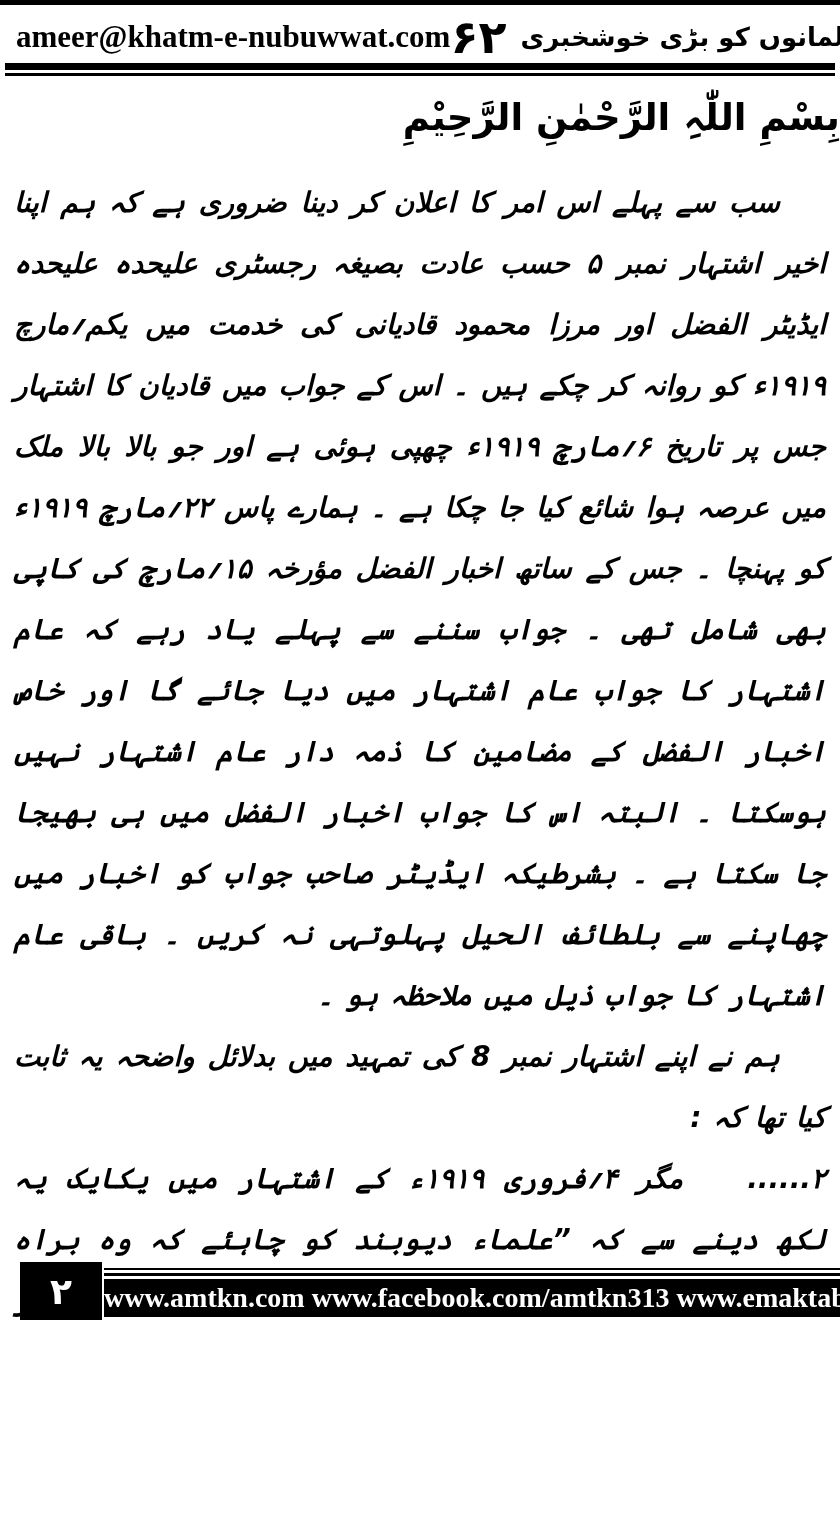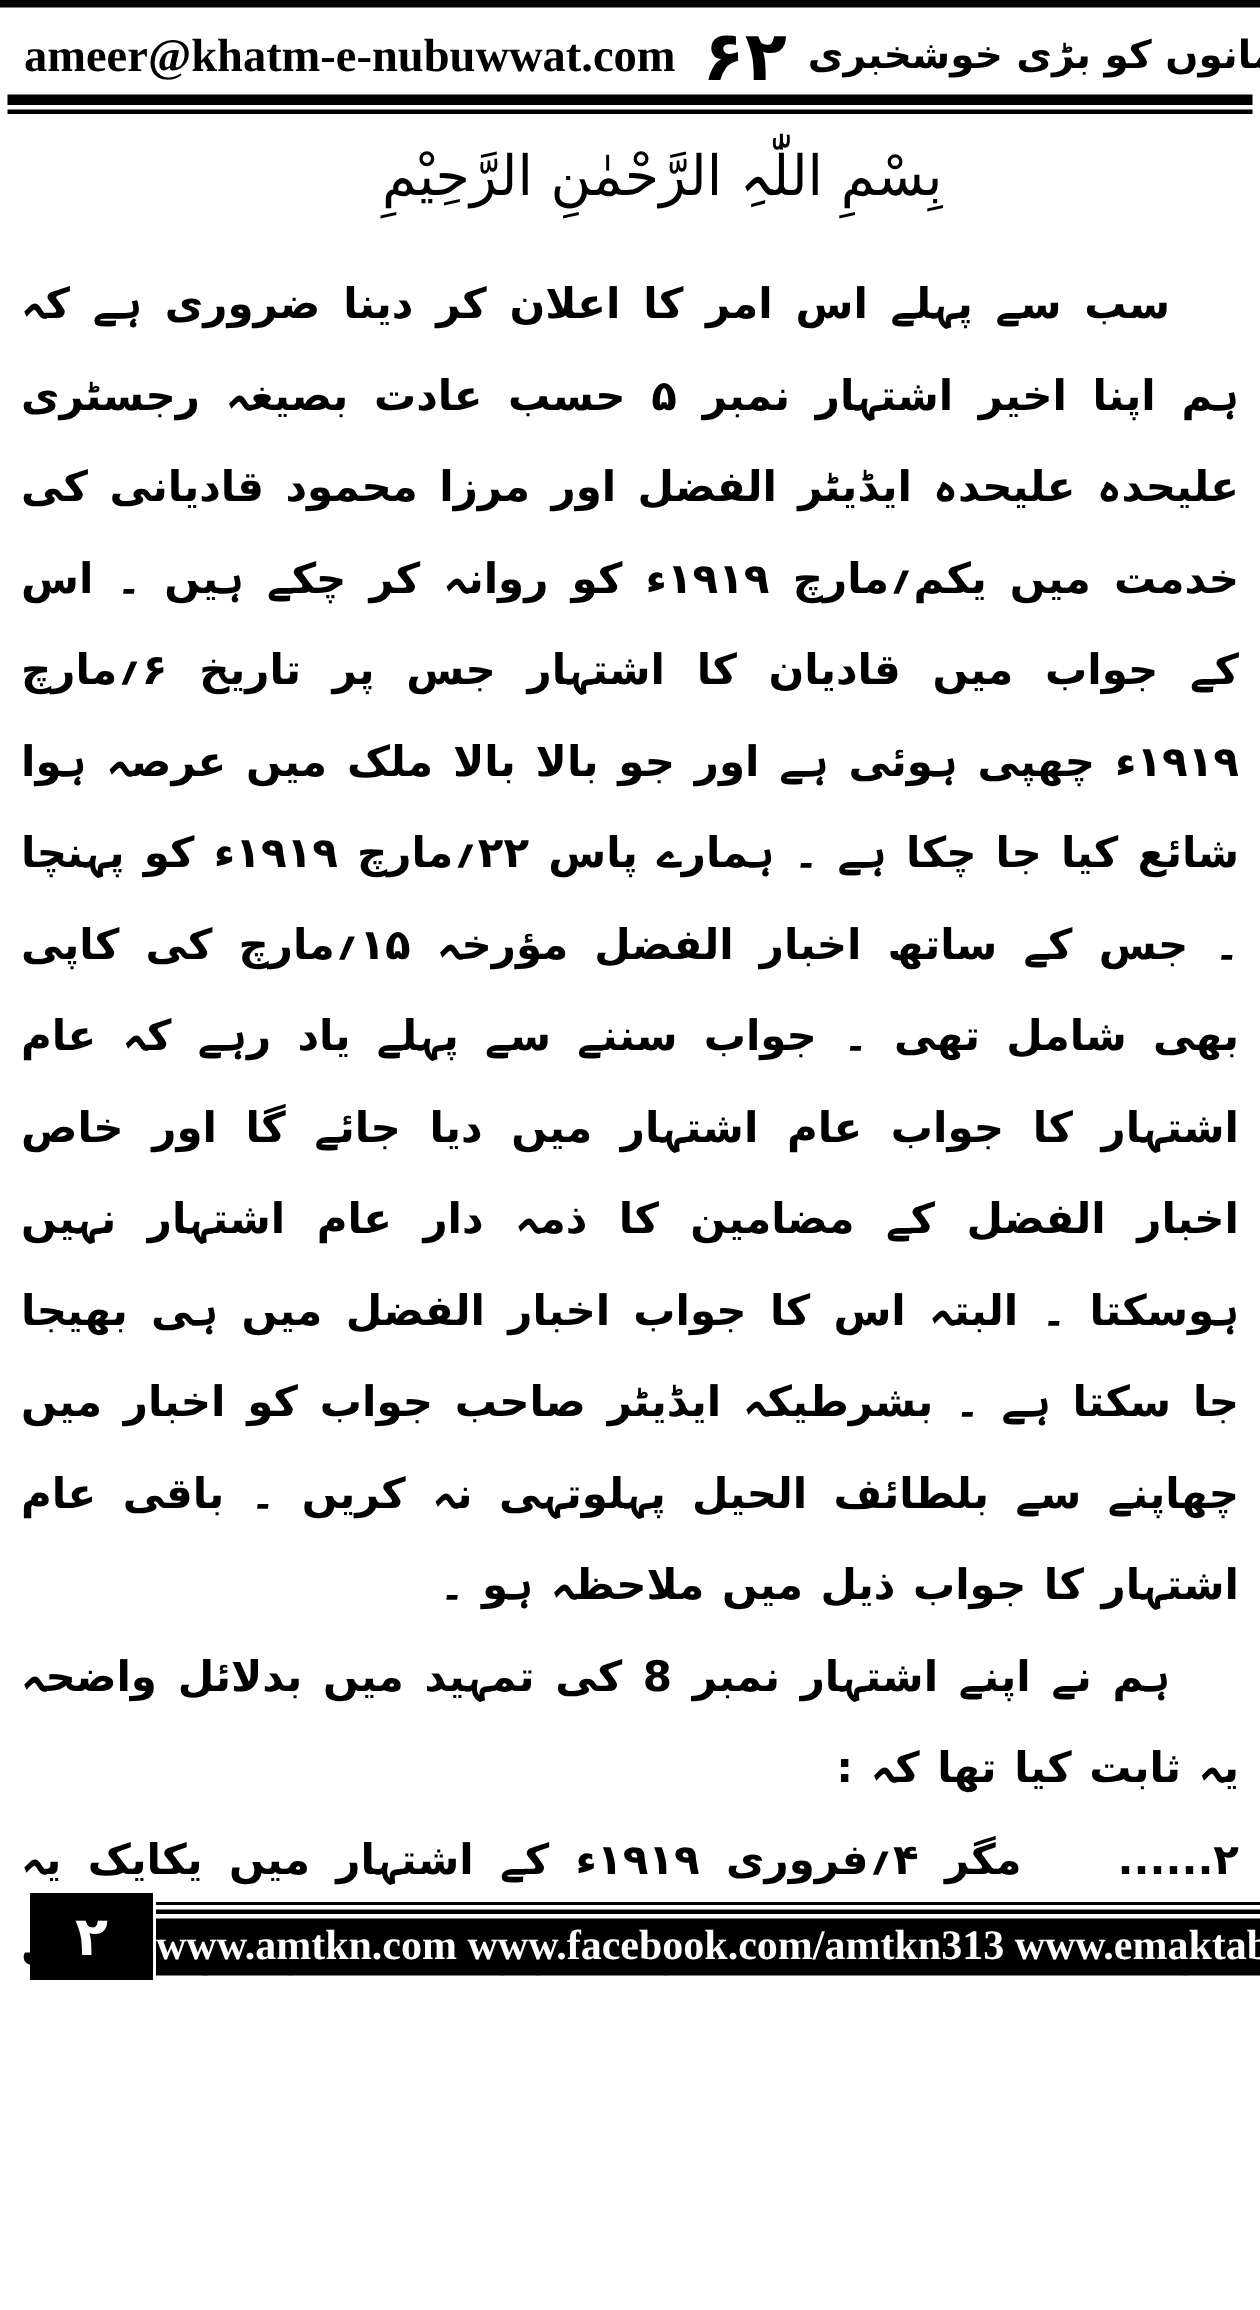--- a/index.html
+++ b/index.html
@@ -22,49 +22,49 @@
     direction:ltr;
   }
   .email {
     font-family:"Liberation Serif", serif;
     font-weight:bold; font-size:31px; letter-spacing:0px;
     white-space:nowrap;
   }
   .header-num {
     font-size:46px; font-weight:bold;
     direction:rtl;
-    margin-left:18px; margin-right:14px;
+    margin-right:14px;
     line-height:50px;
   }
   .book-title {
     direction:rtl; font-weight:bold; font-size:26px;
     white-space:nowrap; line-height:50px;
   }
   
   .header-rule { position:absolute; top:63px; left:5px; right:5px; }
   .rule-thick { height:7px; background:#000; }
   .rule-gap   { height:3px; background:#fff; }
   .rule-thin  { height:3px; background:#000; }
 
   
   .bismillah {
     position:absolute; top:96px; left:0; right:0;
-    text-align:center; direction:rtl;
-    font-size:37px; font-weight:normal;padding-left:43px;
+    text-align:right; direction:rtl;
+    font-size:37px; font-weight:bold;padding-left:43px;
   }
 
   
   .body-text {
     position:absolute; top:172px; left:14px; right:14px;
     direction:rtl; text-align:justify;
     font-size:28px; font-weight:bold;
     line-height:61px;
     word-spacing:2px;
   }
-  .body-text p { margin:0; padding:0; }
+  .body-text p { margin:0; padding:0;font-style:italic; }
   .indent { text-indent:46px; }
   .item { text-indent:0; }
   .item .marker { letter-spacing:2px; }
   .item .gap { display:inline-block; width:64px; }
 
   
   .footer-pagebox {
     position:absolute; left:20px; bottom:0;
     width:82px; height:58px; background:#000;
     color:#fff; display:flex; align-items:center; justify-content:center;

